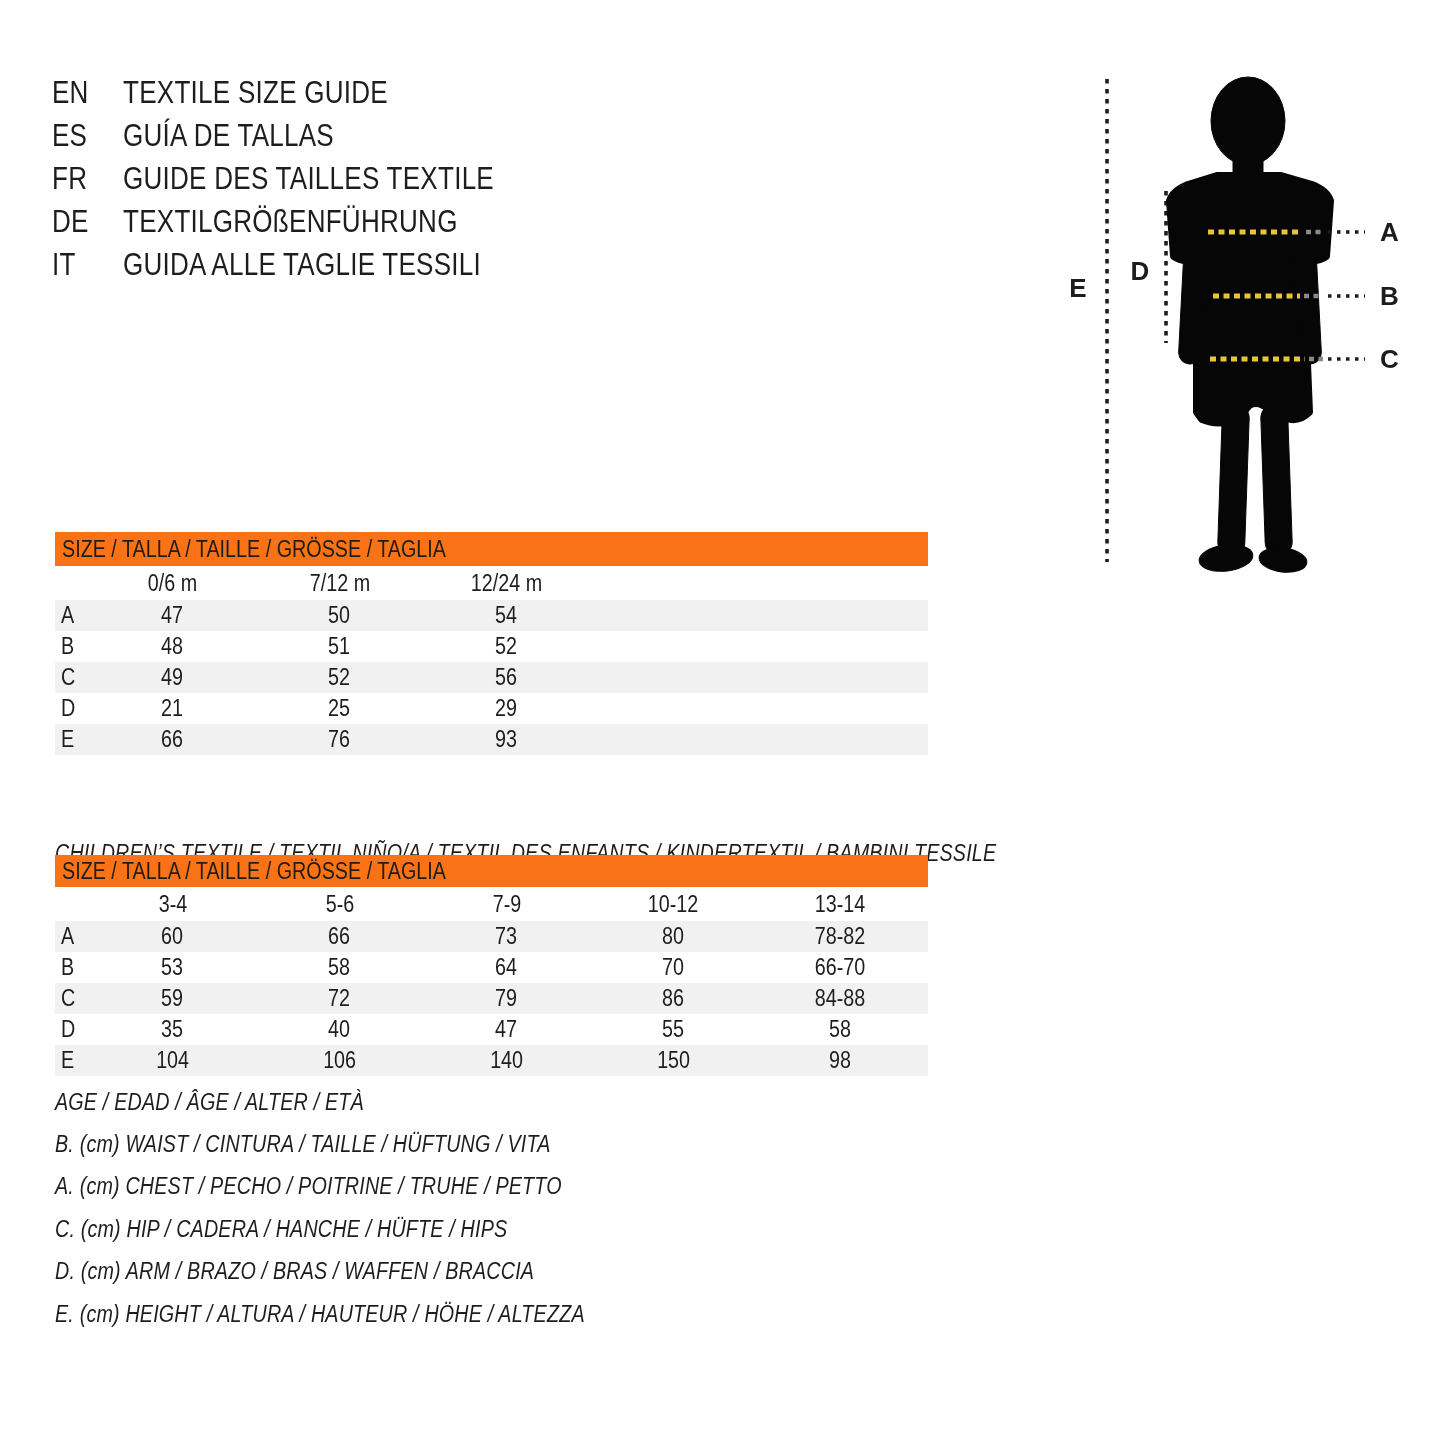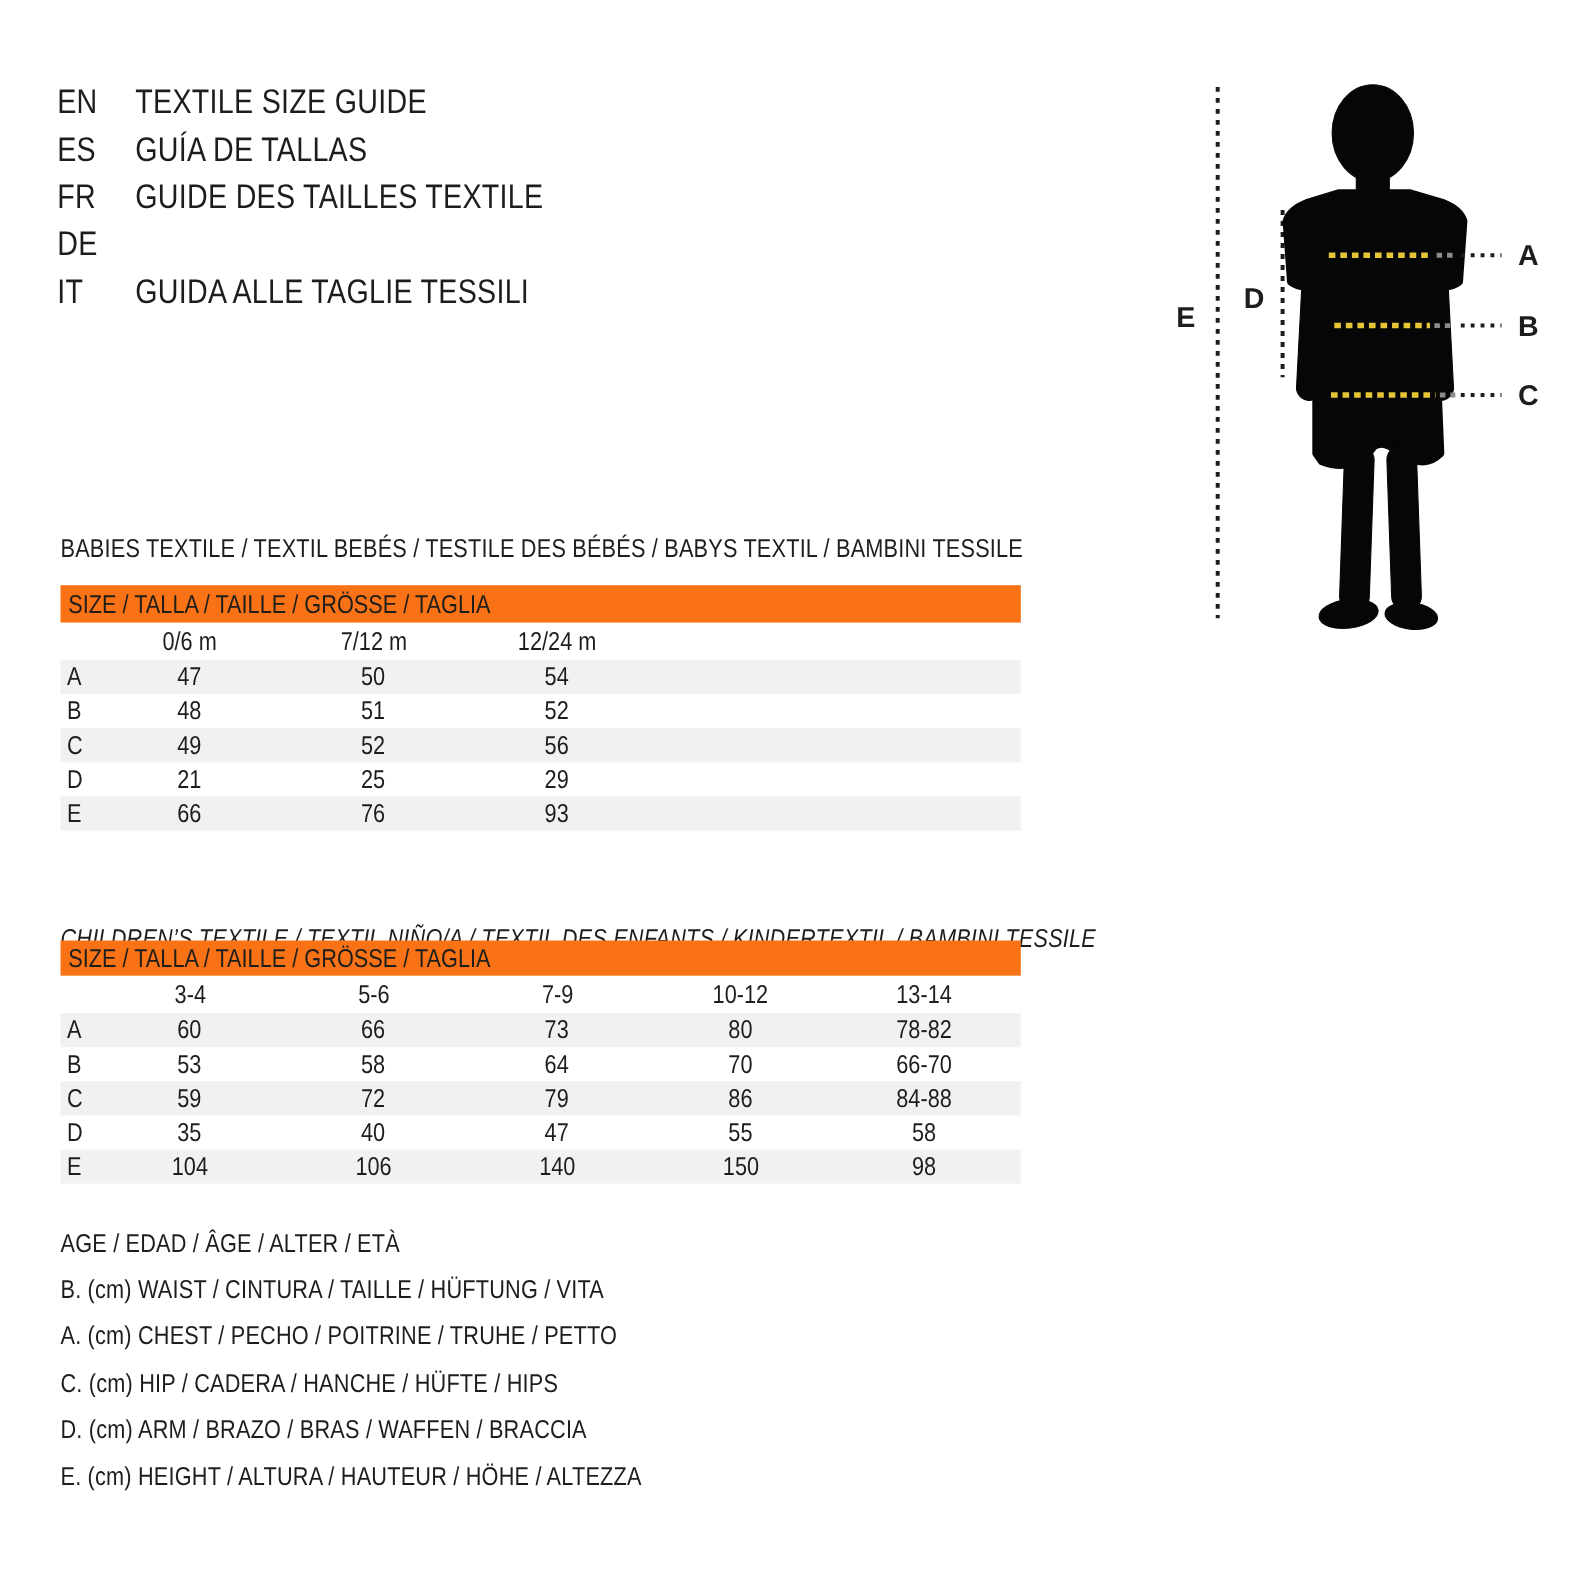--- a/index.html
+++ b/index.html
@@ -48,20 +48,21 @@
     <div class="lang-row">
       <div class="lang-code"><span class="cx">ES</span></div>
       <div class="lang-title"><span class="cx">GUÍA DE TALLAS</span></div>
     </div>
     <div class="lang-row">
       <div class="lang-code"><span class="cx">FR</span></div>
       <div class="lang-title"><span class="cx">GUIDE DES TAILLES TEXTILE</span></div>
     </div>
     <div class="lang-row">
       <div class="lang-code"><span class="cx">DE</span></div>
+      <div class="lang-title"><span class="cx">TEXTILGRÖßENFÜHRUNG</span></div>
     </div>
     <div class="lang-row">
       <div class="lang-code"><span class="cx">IT</span></div>
       <div class="lang-title"><span class="cx">GUIDA ALLE TAGLIE TESSILI</span></div>
     </div>
   </div>
 
   <svg class="abs" style="left:1050px;top:60px;" width="400" height="520" viewBox="0 0 400 520">
 
     <line x1="57" y1="19" x2="57" y2="502" stroke="#1d1d1b" stroke-width="3.6" stroke-dasharray="4.5 5.5"></line>
@@ -92,23 +93,20 @@
     <line x1="254" y1="236" x2="270" y2="236" stroke="#8a8a8a" stroke-width="4.5" stroke-dasharray="5 4.5"></line>
     <line x1="278" y1="236" x2="315" y2="236" stroke="#1d1d1b" stroke-width="3.6" stroke-dasharray="3.5 5.5"></line>
     <text class="figlabel" x="330" y="245">B</text>
 
     <line x1="160" y1="299" x2="255" y2="299" stroke="#e6c637" stroke-width="5" stroke-dasharray="6 4.5"></line>
     <line x1="259" y1="299" x2="273" y2="299" stroke="#8a8a8a" stroke-width="4.5" stroke-dasharray="5 4.5"></line>
     <line x1="278" y1="299" x2="315" y2="299" stroke="#1d1d1b" stroke-width="3.6" stroke-dasharray="3.5 5.5"></line>
     <text class="figlabel" x="330" y="308">C</text>
   </svg>
 
-  <div class="abs sec-title" style="left:55px;top:485px;">
-    <span class="cx">BABIES TEXTILE / TEXTIL BEBÉS / TESTILE DES BÉBÉS / BABYS TEXTIL / BAMBINI TESSILE</span>
-  </div>
 
   <div class="abs tbl" style="left:55px;top:532px;">
     <div class="size-bar" style="height:34px;">
       <span class="cx">SIZE / TALLA / TAILLE / GRÖSSE / TAGLIA</span>
     </div>
     <div class="trow head">
       <div class="tlab"></div>
       <div class="tcell"><span class="cxc">0/6 m</span></div>
       <div class="tcell"><span class="cxc">7/12 m</span></div>
       <div class="tcell"><span class="cxc">12/24 m</span></div>
@@ -196,21 +194,21 @@
     <div class="trow shade">
       <div class="tlab"><span class="cx">E</span></div>
       <div class="tcell"><span class="cxc">104</span></div>
       <div class="tcell"><span class="cxc">106</span></div>
       <div class="tcell"><span class="cxc">140</span></div>
       <div class="tcell"><span class="cxc">150</span></div>
       <div class="tcell"><span class="cxc">98</span></div>
     </div>
   </div>
 
-  <div class="abs" style="left:55px;top:1109px;">
+  <div class="abs" style="left:55px;top:1081px;font-style:italic;">
     <div class="leg-line">
         <span class="cx">AGE / EDAD / ÂGE / ALTER / ETÀ</span>
       </div>
     <div class="leg-line">
         <span class="cx">B. (cm) WAIST / CINTURA / TAILLE / HÜFTUNG / VITA</span>
       </div>
     <div class="leg-line">
         <span class="cx">A. (cm) CHEST / PECHO / POITRINE / TRUHE / PETTO</span>
       </div>
     <div class="leg-line">

